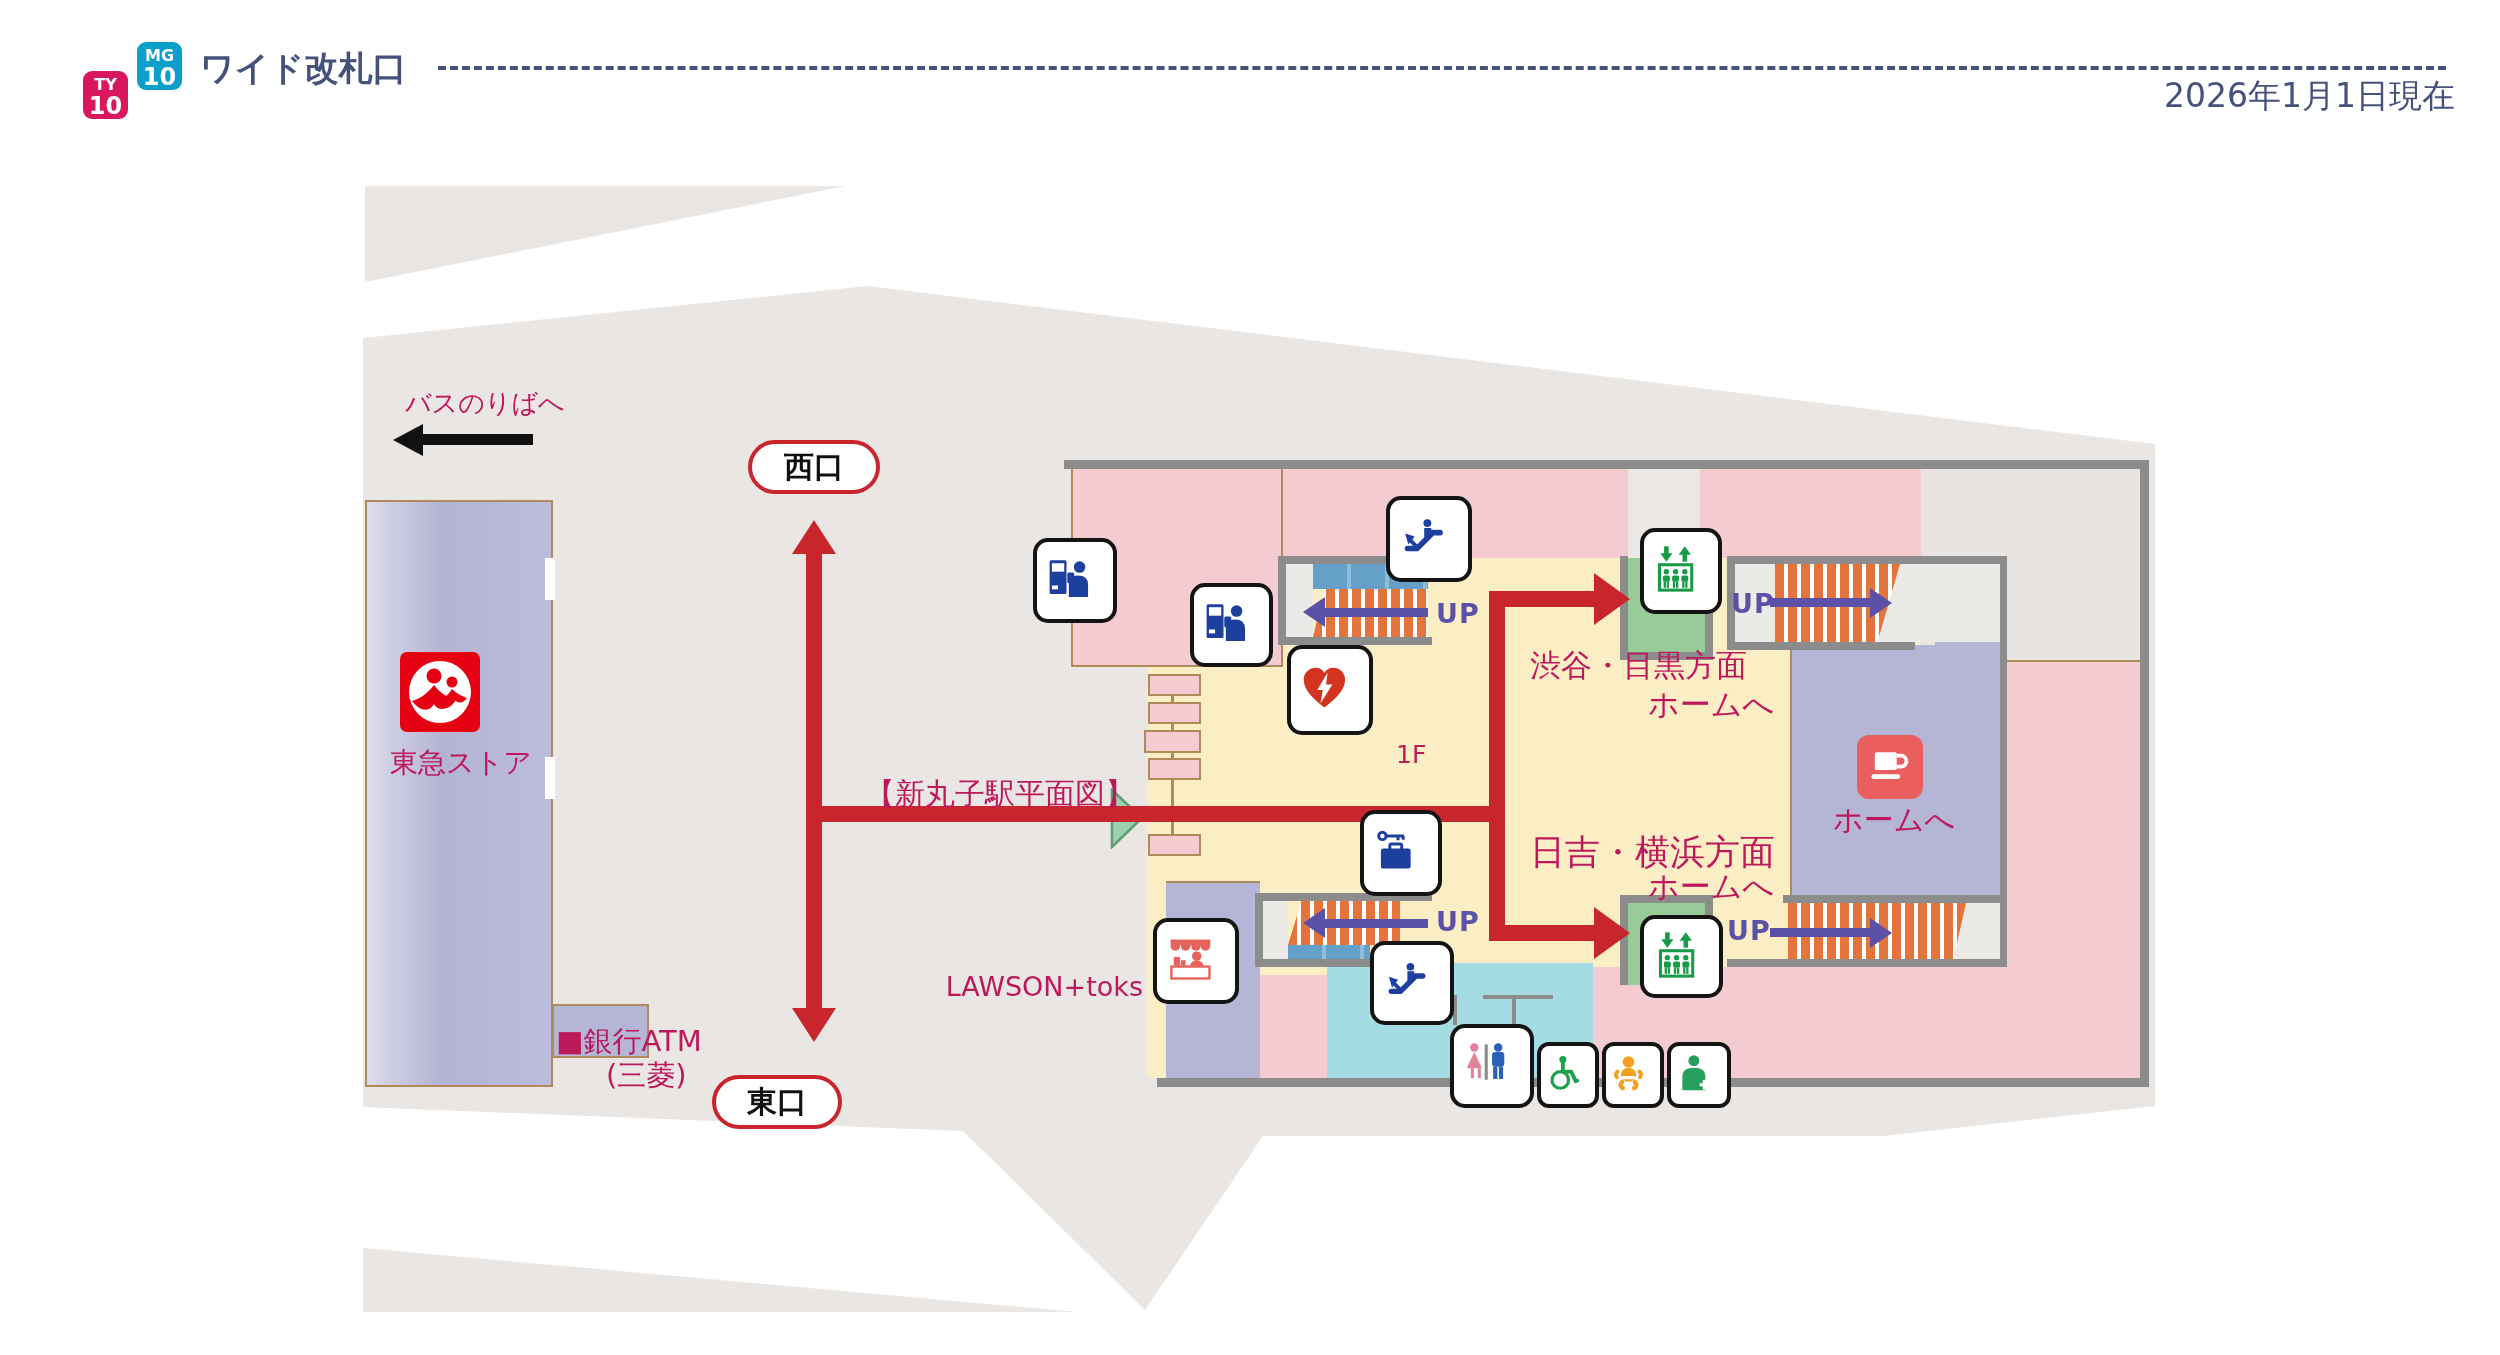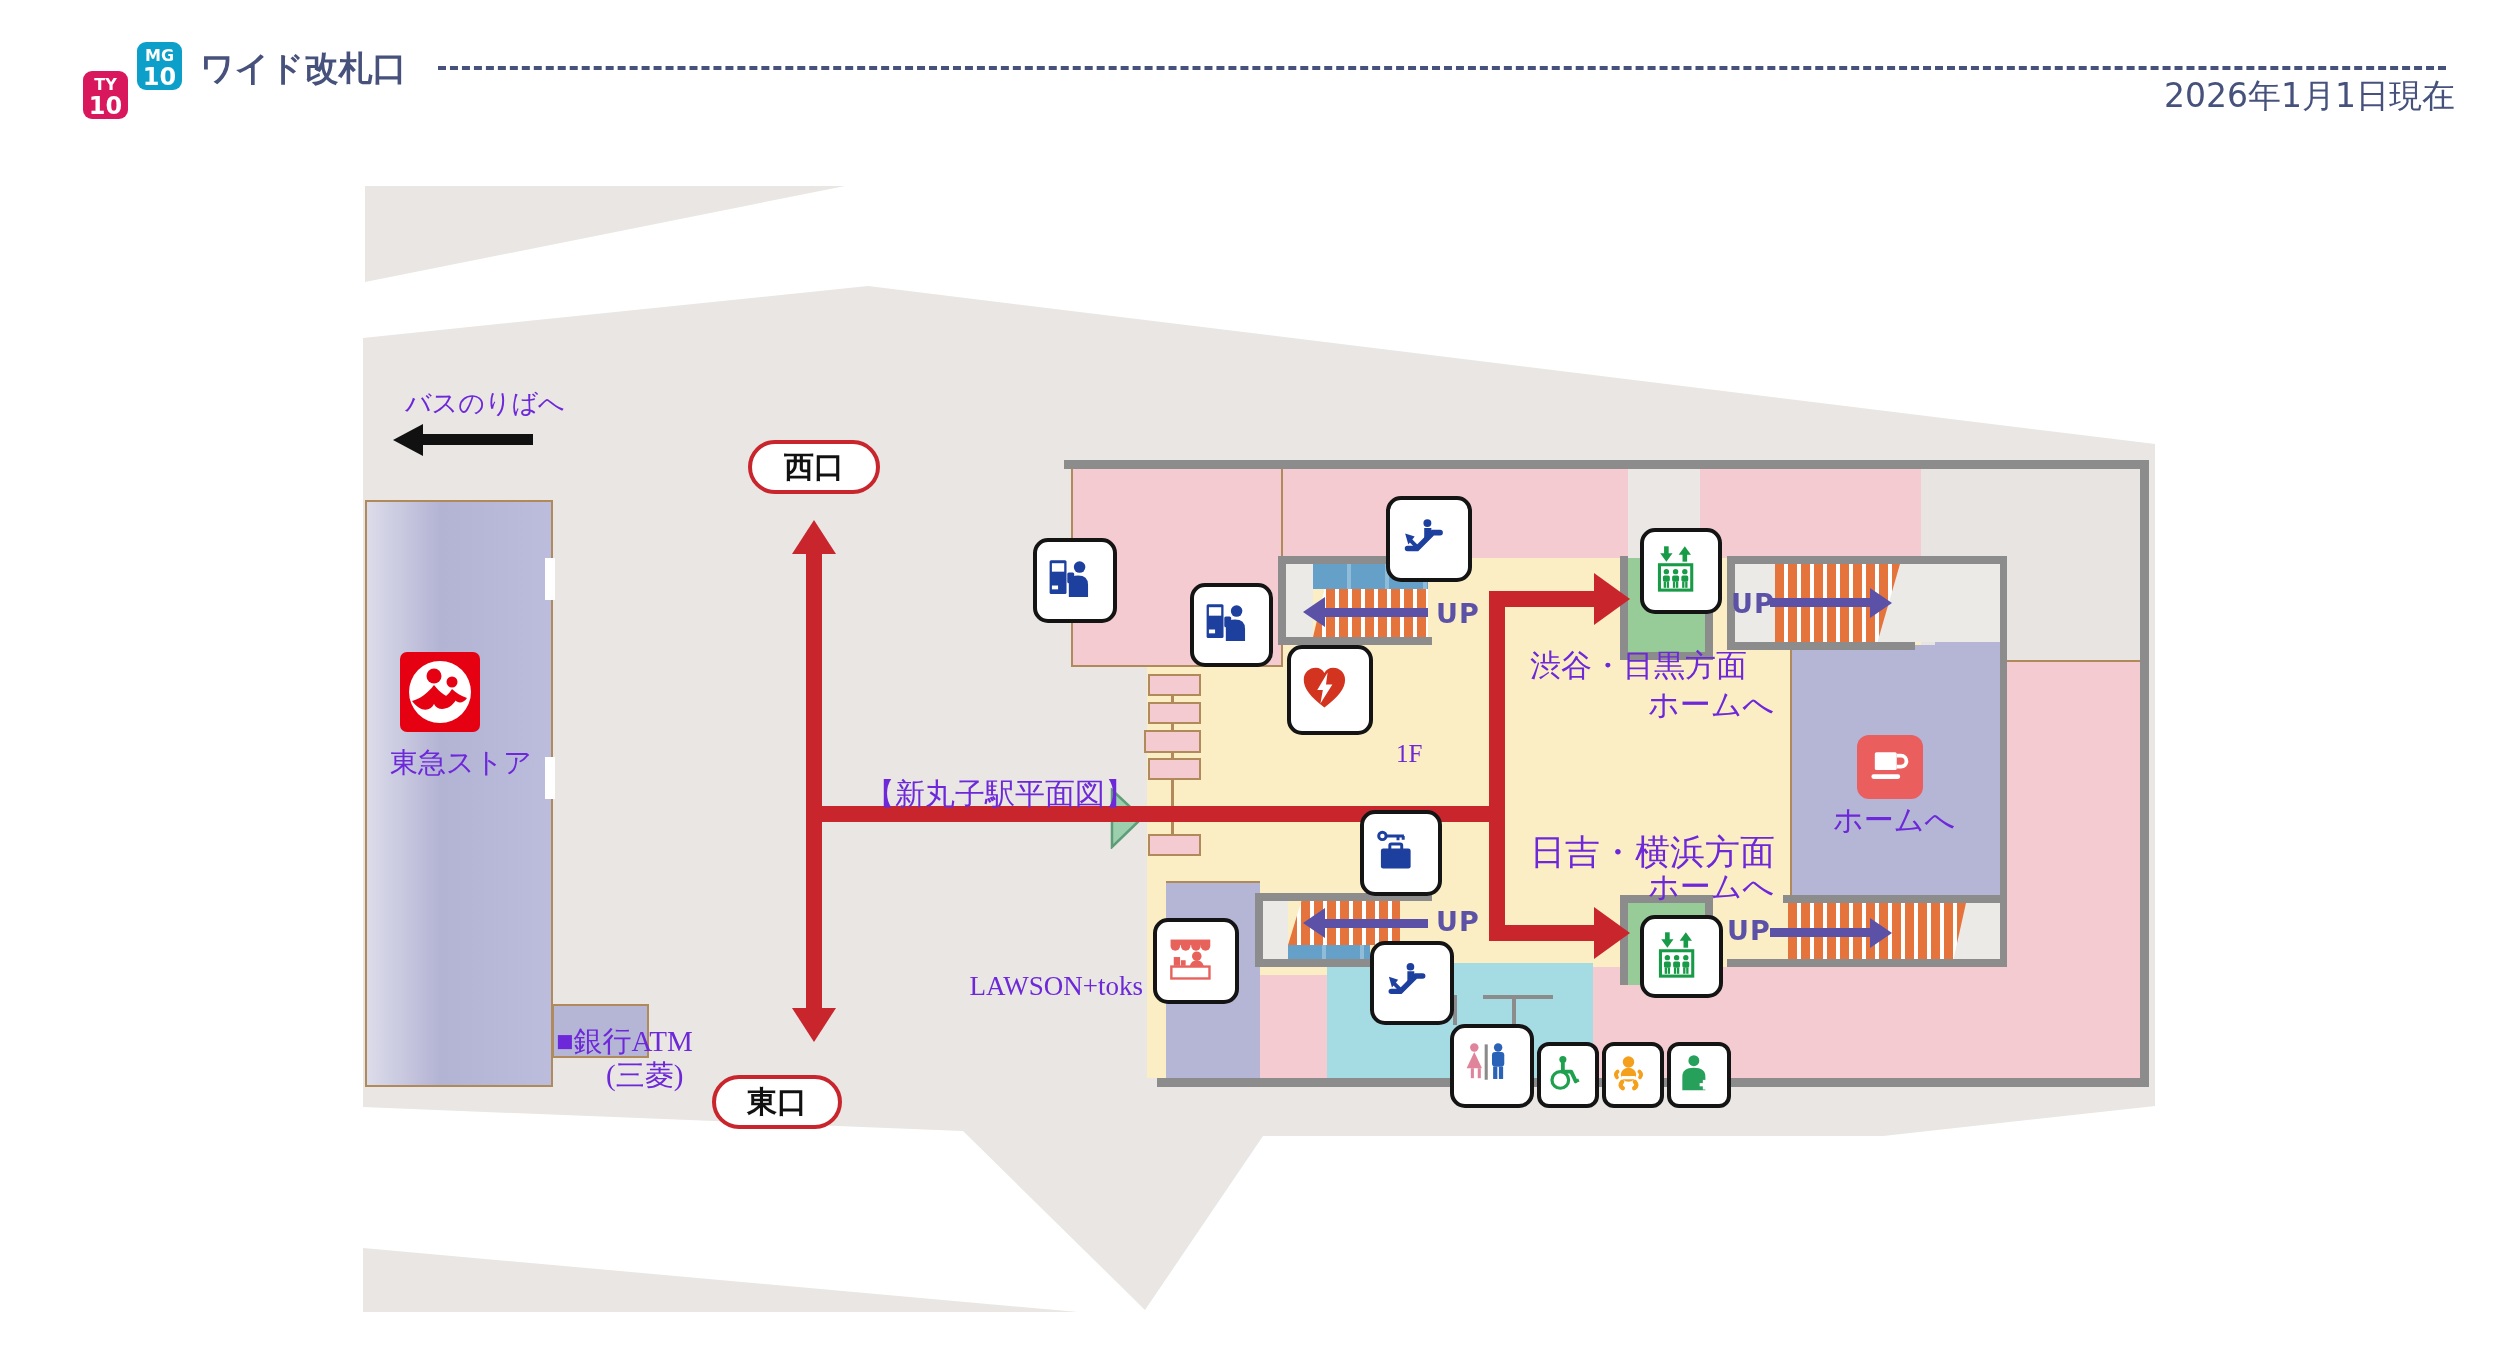--- a/index.html
+++ b/index.html
@@ -1,19 +1,19 @@
 <!DOCTYPE html>
 <html><head>
 <meta charset="utf-8">
 <style>
   html,body{margin:0;padding:0;background:#fff;}
   .stage{position:relative;width:2500px;height:1355px;background:#ffffff;overflow:hidden;
          font-family:"DejaVu Sans","Liberation Sans",sans-serif;}
   .a{position:absolute;}
-  .lbl{color:#6d28d9;font-weight:500;white-space:nowrap;font-family:Liberation Serif, serif;}
+  .lbl{color:#be185d;font-weight:500;white-space:nowrap;}
   .navy{color:#46527c;}
   .oval{background:#fff;border:4px solid #c9252d;border-radius:999px;display:flex;
         align-items:center;justify-content:center;font-weight:700;color:#111;font-size:30px;}
   .ibox{background:#fff;border:4px solid #141414;border-radius:15px;box-sizing:border-box;
         display:flex;align-items:center;justify-content:center;}
   .ibox svg{width:82%;height:82%;}
   .up{color:#5b51a6;font-weight:700;font-size:27px;letter-spacing:1px;}
   .red{background:#c9252d;}
   .purple{background:#5b51a6;}
   .stx{background:repeating-linear-gradient(90deg,#e5743c 0 9px,#ffffff 9px 13px);}

